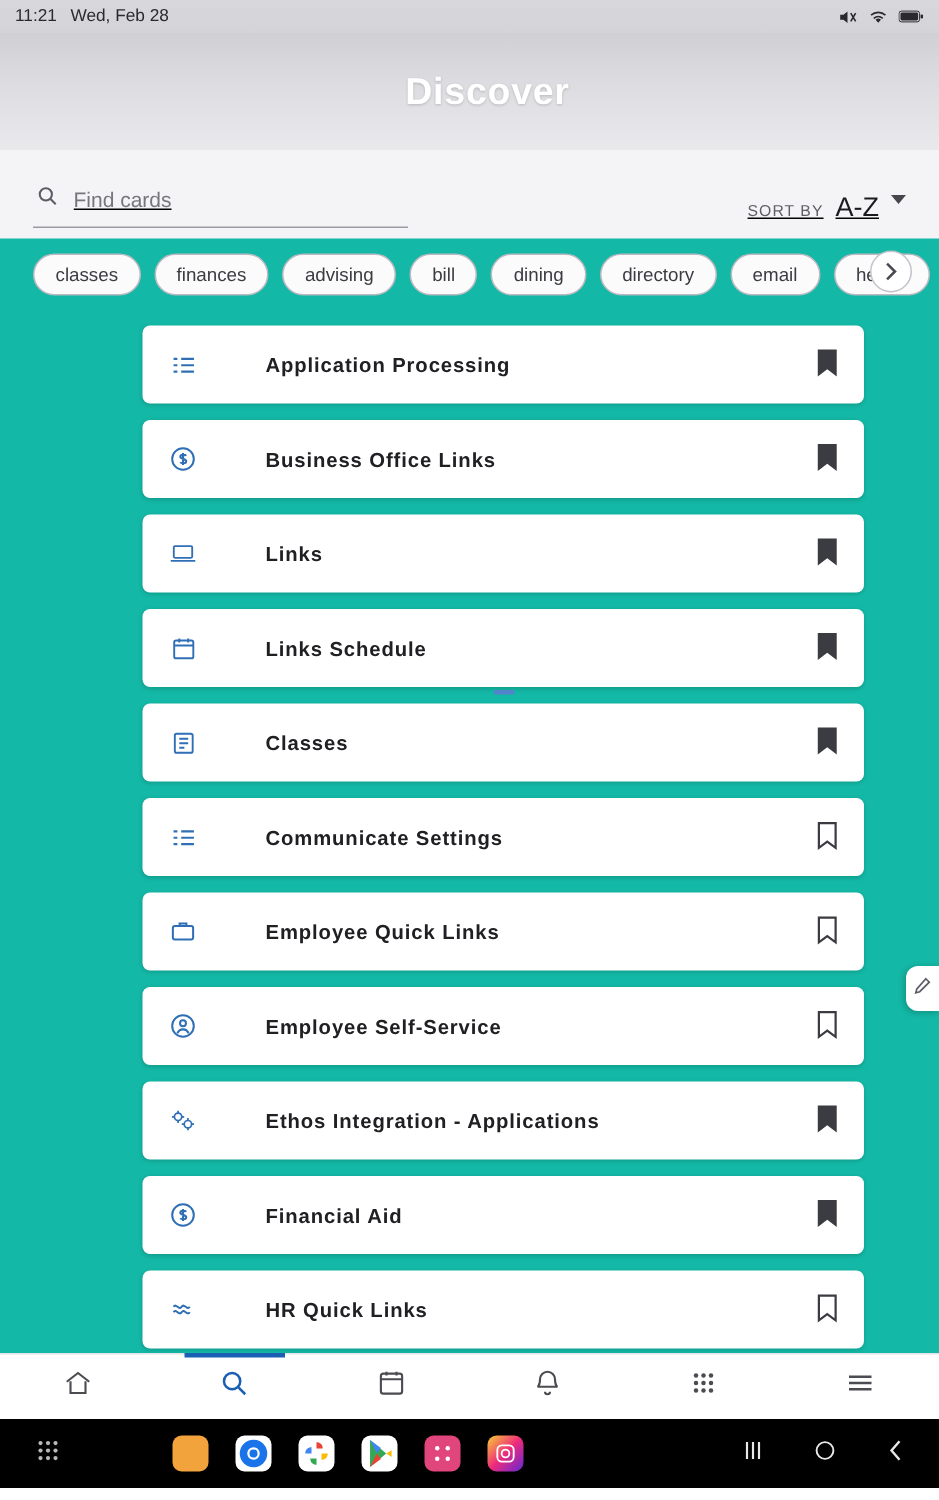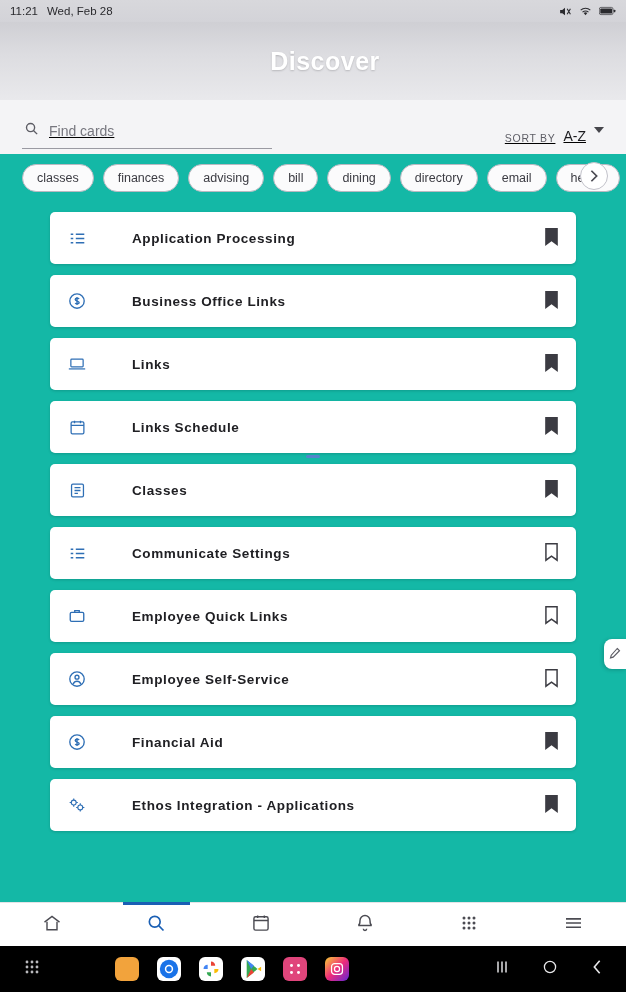--- a/index.html
+++ b/index.html
@@ -63,21 +63,21 @@
     font-size: 14px; color: #6d6d75;
     font-family: "Liberation Sans", sans-serif;
     width: 100%;
   }
   .searchbox input::placeholder { color: #76767e; }
   .sortwrap {
     margin-left: auto; display: flex; align-items: center; gap: 8px;
     padding-bottom: 6px;
   }
   .sortby-label { font-size: 10.5px; color: #5e5e66; letter-spacing: 0.7px; margin-top: 16px; }
-  .sort-value { font-size: 14px; color: #1b1b1f; margin-top: 12px; }
+  .sort-value { font-size: 18px; color: #1b1b1f; margin-top: 12px; }
   .caret {
     width: 0; height: 0;
     border-left: 5px solid transparent; border-right: 5px solid transparent;
     border-top: 6px solid #46464c;
   }
 
   
   .chiprow {
     padding: 10px 22px 12px 22px;
     display: flex; align-items: center; gap: 9px;
@@ -100,20 +100,21 @@
     display: flex; align-items: center; justify-content: center;
     color: #4a4a52;
   }
 
   
   .list {
     flex: 1 1 auto;
     overflow: hidden;
     padding: 8px 0 0 0;
     position: relative;
+    margin-left: 45px;
   }
   .card {
     margin: 0 50px 11px 50px;
     background: #ffffff;
     border-radius: 5px;
     box-shadow: 0 1px 3px rgba(0,0,0,0.16);
     height: 52px;
     display: flex; align-items: center;
     padding: 0 14px 0 16px;
     position: relative;
@@ -368,49 +369,63 @@
       <span class="card-title">Employee Self-Service</span>
       <span class="bookmark">
         <svg width="15" height="20" viewBox="0 0 14 19" fill="none" stroke="#3b3b42" stroke-width="1.4">
             <path d="M1.7 1.7h10.6v15.6L7 13.4l-5.3 3.9z"></path>
           </svg>
       </span>
     </div>
 
     <div class="card">
       <span class="card-icon">
-        <svg width="18" height="18" viewBox="0 0 20 20" fill="none" stroke="#2f6fb5" stroke-width="1.5">
-            <circle cx="10" cy="10" r="8"></circle>
-            <path d="M10 5.5v9M12.4 7.6c-.6-.8-4.4-1.2-4.4.8 0 2 4.4 1.3 4.4 3.3 0 2-3.8 1.6-4.4.7"></path>
-          </svg>
-      </span>
-      <span class="card-title">Financial Aid</span>
-      <span class="bookmark">
-        <svg width="15" height="20" viewBox="0 0 14 19" fill="#3b3b42">
-            <path d="M1 1h12v17l-6-4.5L1 18z"></path>
-          </svg>
-      </span>
-    </div>
-
-    <div class="card">
-      <span class="card-icon">
         <svg width="18" height="18" viewBox="0 0 22 20" fill="none" stroke="#2f6fb5" stroke-width="1.4">
             <circle cx="7" cy="7" r="3"></circle>
             <circle cx="15" cy="13" r="3"></circle>
             <path d="M7 2v2M7 10v2M2 7h2M10 7h2M15 8v2M15 16v2M10 13h2M18 13h2"></path>
           </svg>
       </span>
       <span class="card-title">Ethos Integration - Applications</span>
       <span class="bookmark">
         <svg width="15" height="20" viewBox="0 0 14 19" fill="#3b3b42">
             <path d="M1 1h12v17l-6-4.5L1 18z"></path>
           </svg>
       </span>
     </div>
 
+    <div class="card">
+      <span class="card-icon">
+        <svg width="18" height="18" viewBox="0 0 20 20" fill="none" stroke="#2f6fb5" stroke-width="1.5">
+            <circle cx="10" cy="10" r="8"></circle>
+            <path d="M10 5.5v9M12.4 7.6c-.6-.8-4.4-1.2-4.4.8 0 2 4.4 1.3 4.4 3.3 0 2-3.8 1.6-4.4.7"></path>
+          </svg>
+      </span>
+      <span class="card-title">Financial Aid</span>
+      <span class="bookmark">
+        <svg width="15" height="20" viewBox="0 0 14 19" fill="#3b3b42">
+            <path d="M1 1h12v17l-6-4.5L1 18z"></path>
+          </svg>
+      </span>
+    </div>
+
+    <div class="card">
+      <span class="card-icon">
+        <svg width="18" height="18" viewBox="0 0 20 20" fill="none" stroke="#2f6fb5" stroke-width="1.5">
+            <path d="M3 12c2-3 4 3 6 0s4 3 6 0"></path>
+            <path d="M3 8c2-3 4 3 6 0s4 3 6 0"></path>
+          </svg>
+      </span>
+      <span class="card-title">HR Quick Links</span>
+      <span class="bookmark">
+        <svg width="15" height="20" viewBox="0 0 14 19" fill="none" stroke="#3b3b42" stroke-width="1.4">
+            <path d="M1.7 1.7h10.6v15.6L7 13.4l-5.3 3.9z"></path>
+          </svg>
+      </span>
+    </div>
 
     <div class="edit-pill">
       <span>
         <svg width="12" height="12" viewBox="0 0 16 16" fill="none" stroke="#5c5c64" stroke-width="1.5">
             <path d="M11 2l3 3-8.5 8.5L2 14.5l1-3.5L11 2z"></path>
           </svg>
       </span>
     </div>
   </div>
 

